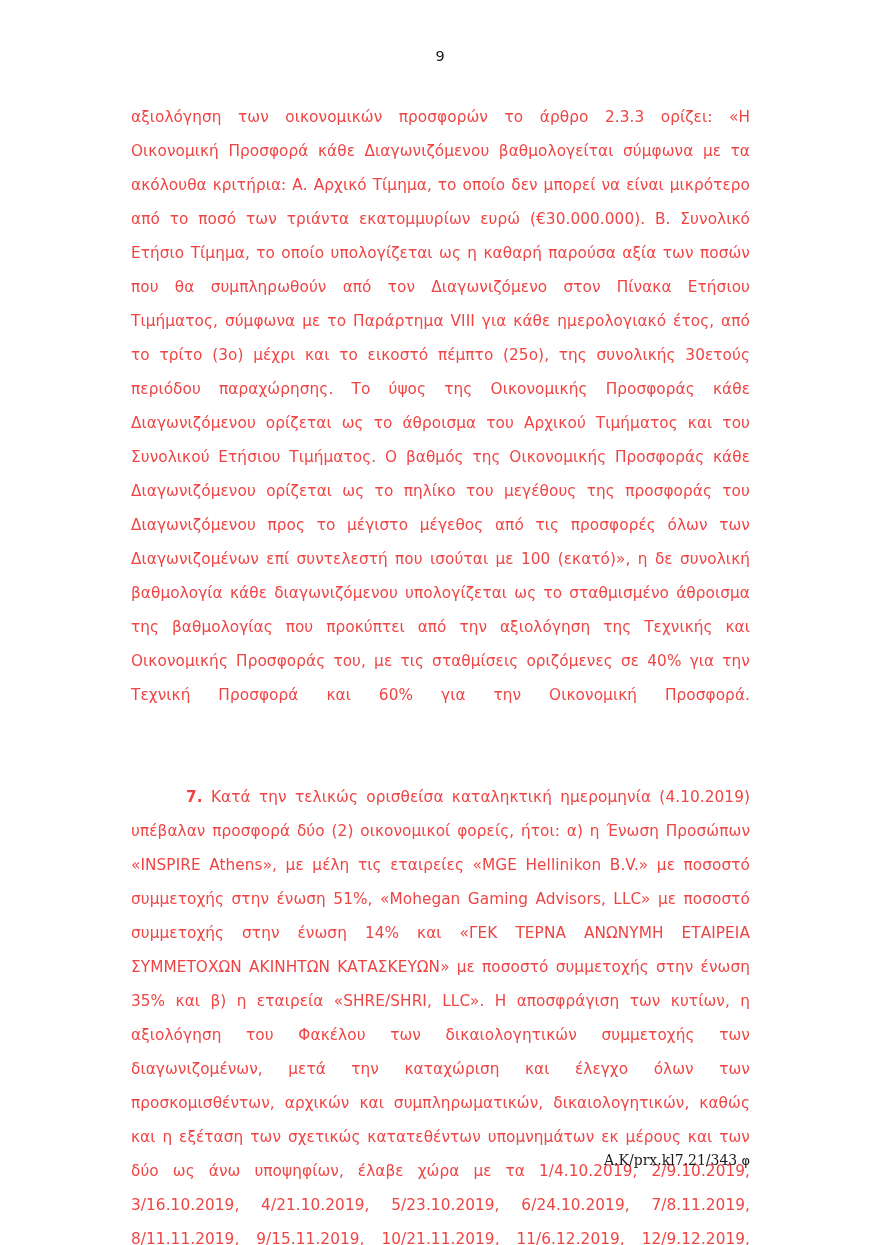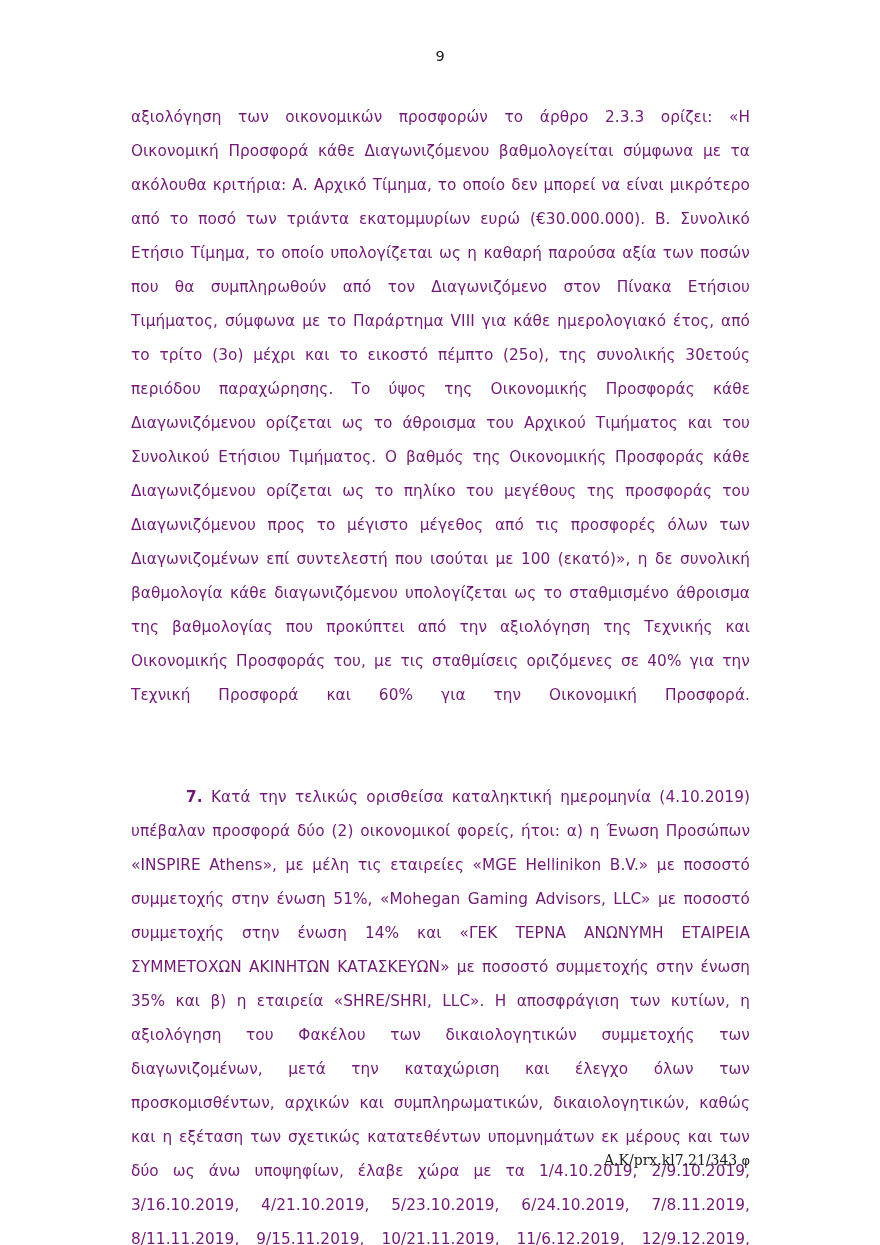--- a/index.html
+++ b/index.html
@@ -37,21 +37,21 @@
     left: 131px;
     width: 619px;
   }
   .para {
     margin: 0;
     text-align: justify;
     text-justify: inter-word;
     font-family: "DejaVu Sans", sans-serif;
     font-size: 15.3px;
     line-height: 34px;
-    color: #701a75;
+    color: #ef4444;
     letter-spacing: 0.005em;
     word-spacing: 0.01em;
     hyphens: none;
   }
   .para + .para {
     margin-top: 34px;
   }
   .para.indented {
     text-indent: 55px;
   }

